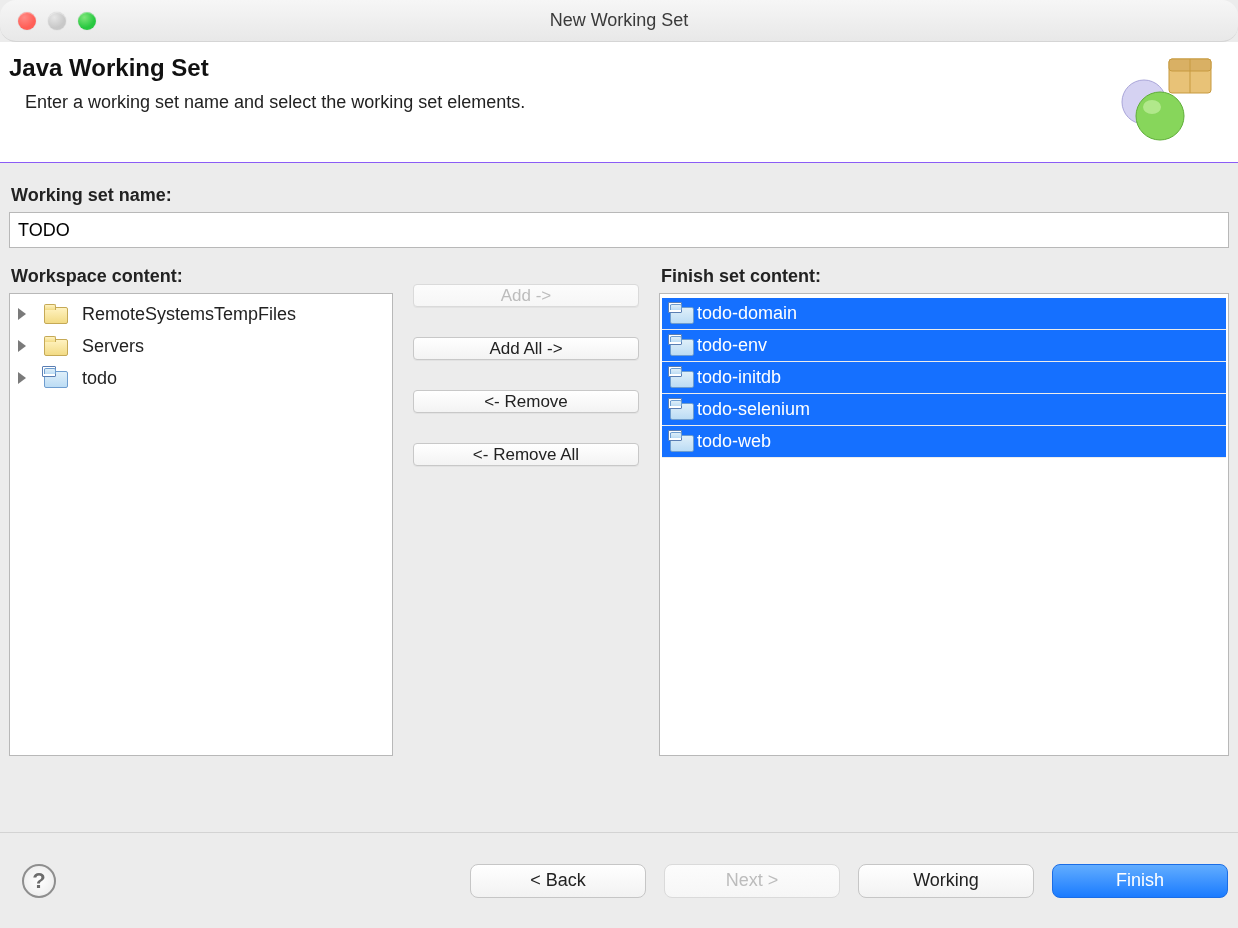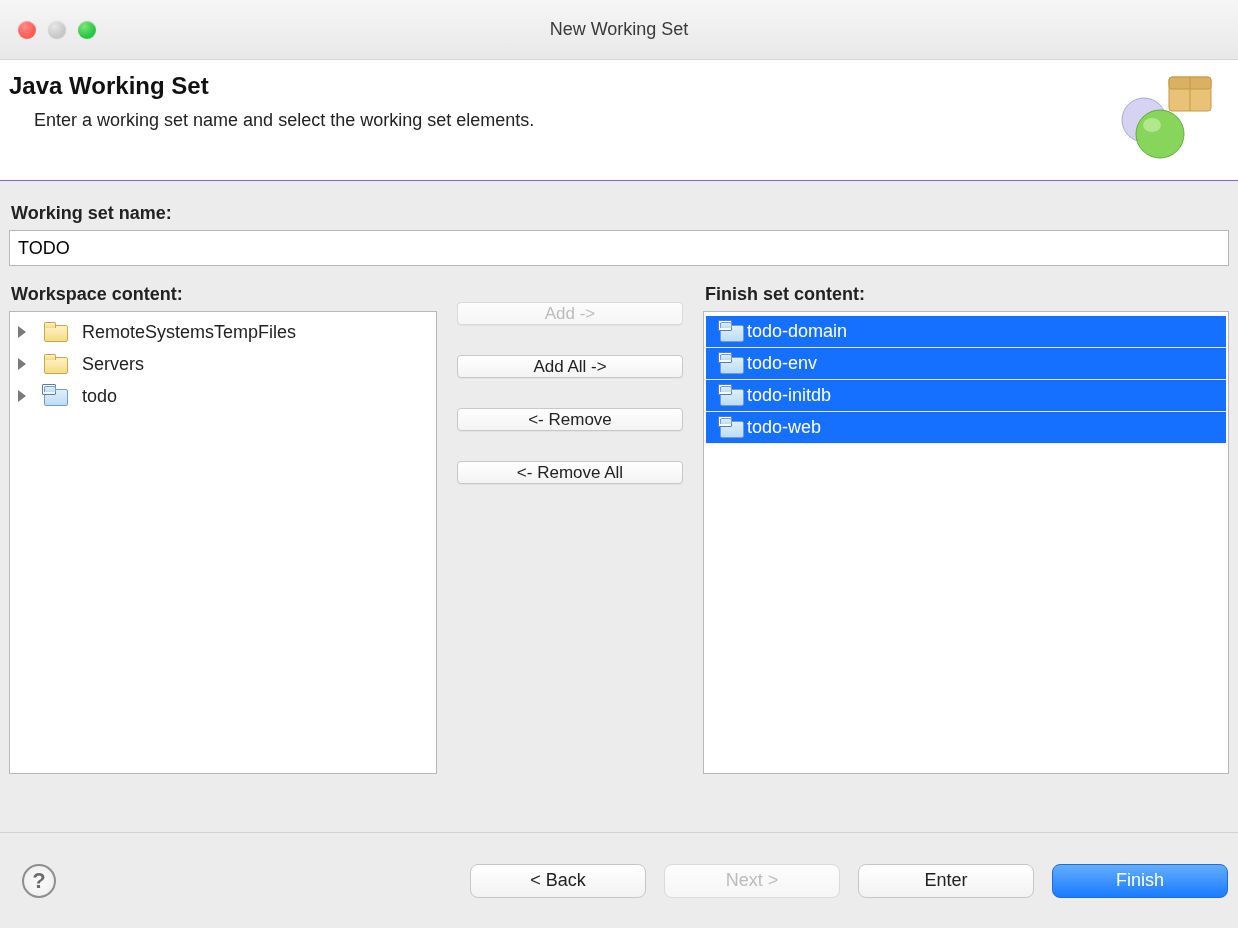--- a/index.html
+++ b/index.html
@@ -9,26 +9,27 @@
     color: #222;
     background: #ececec;
     width: 1238px;
     height: 928px;
     overflow: hidden;
     display: flex;
     flex-direction: column;
   }
   
   .titlebar {
-    height: 60px;
+    height: 42px;
     background: linear-gradient(to bottom, #f6f6f6, #e8e8e8);
     display: flex;
     align-items: center;
     position: relative;
     border-bottom: 1px solid #d5d5d5;
+    border-radius: 16px;
   }
   .traffic-lights {
     display: flex;
     gap: 12px;
     padding-left: 18px;
   }
   .tl {
     width: 18px;
     height: 18px;
     border-radius: 50%;
@@ -57,21 +58,21 @@
   .header-left { flex: 1; }
   .header-title {
     font-size: 24px;
     font-weight: bold;
     margin-bottom: 10px;
     color: #111;
   }
   .header-subtitle {
     font-size: 18px;
     color: #222;
-    margin-left: 25px;
+    margin-left: 16px;
     margin-top: 6px;
   }
   .header-icon { width: 110px; height: 90px; margin-right: 2px; }
 
   
   .body-area {
     flex: 1;
     padding: 12px 9px 10px 9px;
     background: #ececec;
     display: flex;
@@ -89,21 +90,21 @@
   }
 
   .middle {
     display: flex;
     gap: 20px;
     margin-top: 8px;
     align-items: stretch;
     height: 500px;
   }
   .panel-col { display: flex; flex-direction: column; }
-  .panel-col.left { width: 428px; justify-content: center; }
+  .panel-col.left { width: 384px; justify-content: center; }
   .panel-col.right { width: 478px; flex: 1; }
   .list-box {
     flex: 1;
     background: #fff;
     border: 1px solid #b8b8b8;
     overflow: auto;
     padding: 4px 2px;
   }
   .tree-item {
     display: flex;
@@ -189,21 +190,21 @@
     border: 1px solid #6e9dcf;
     border-bottom: none;
     border-radius: 2px 2px 0 0;
   }
 
   
   .list-item {
     display: flex;
     align-items: center;
     height: 32px;
-    padding-left: 14px;
+    padding-left: 8px;
     font-size: 18px;
     gap: 5px;
     background: #1570ff;
     color: #fff;
     border-bottom: 1px solid #ececec;
   }
   .list-item .ico-maven::before,
   .list-item .ico-maven::after {
     border-color: #6e9dcf;
   }
@@ -359,28 +360,34 @@
           <div class="list-item">
             <span class="ico-maven">
               <span class="mj-overlay">MS</span>
             </span>
             <span>todo-initdb</span>
           </div>
           <div class="list-item">
             <span class="ico-maven">
               <span class="mj-overlay">MS</span>
             </span>
+            <span>todo-selenium</span>
+          </div>
+          <div class="list-item">
+            <span class="ico-maven">
+              <span class="mj-overlay">MS</span>
+            </span>
             <span>todo-web</span>
           </div>
         </div>
     </div>
   </div>
 </div>
 
 <div class="footer">
   <div class="help-icon">?</div>
   <div class="footer-right">
     <button class="footer-btn">&lt; Back</button>
     <button class="footer-btn" disabled="">Next &gt;</button>
-    <button class="footer-btn">Enter</button>
+    <button class="footer-btn">Working</button>
     <button class="footer-btn primary">Finish</button>
   </div>
 </div>
 
 </body></html>

